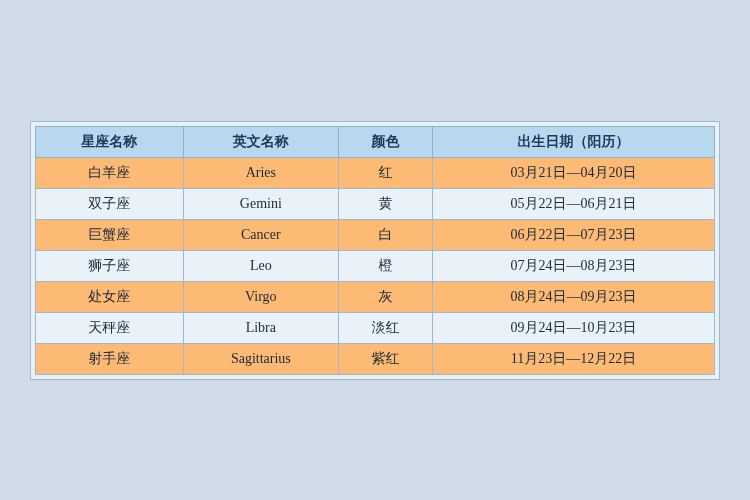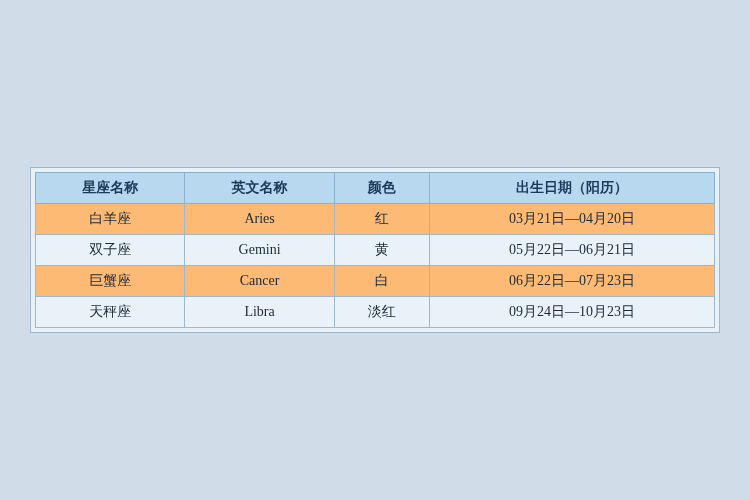--- a/index.html
+++ b/index.html
@@ -67,20 +67,38 @@
           <td>黄</td>
           <td>05月22日—06月21日</td>
         </tr>
         <tr>
           <td>巨蟹座</td>
           <td>Cancer</td>
           <td>白</td>
           <td>06月22日—07月23日</td>
         </tr>
         <tr>
+          <td>狮子座</td>
+          <td>Leo</td>
+          <td>橙</td>
+          <td>07月24日—08月23日</td>
+        </tr>
+        <tr>
+          <td>处女座</td>
+          <td>Virgo</td>
+          <td>灰</td>
+          <td>08月24日—09月23日</td>
+        </tr>
+        <tr>
           <td>天秤座</td>
           <td>Libra</td>
           <td>淡红</td>
           <td>09月24日—10月23日</td>
+        </tr>
+        <tr>
+          <td>射手座</td>
+          <td>Sagittarius</td>
+          <td>紫红</td>
+          <td>11月23日—12月22日</td>
         </tr>
       </tbody>
   </table>
 </div>
 
 </body></html>

